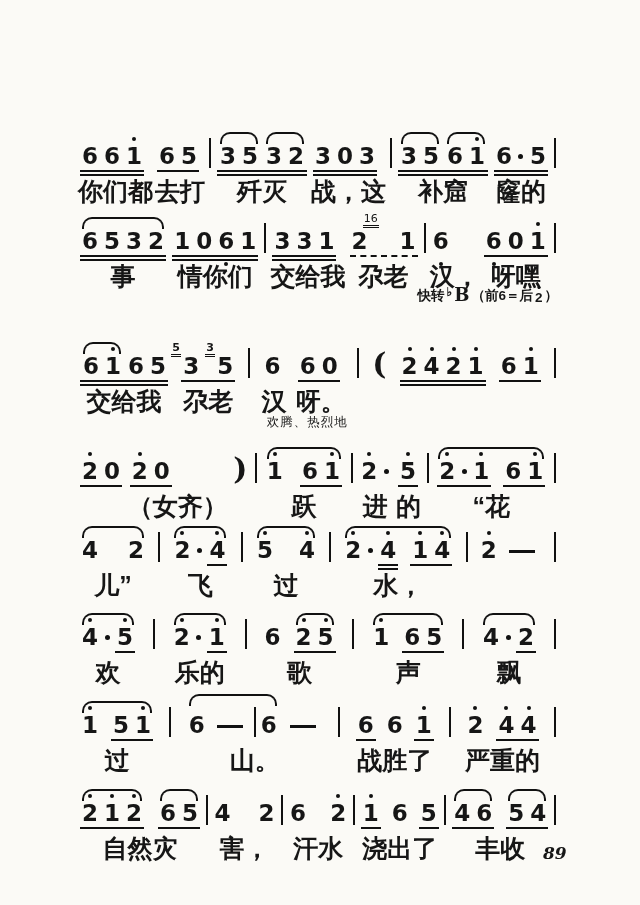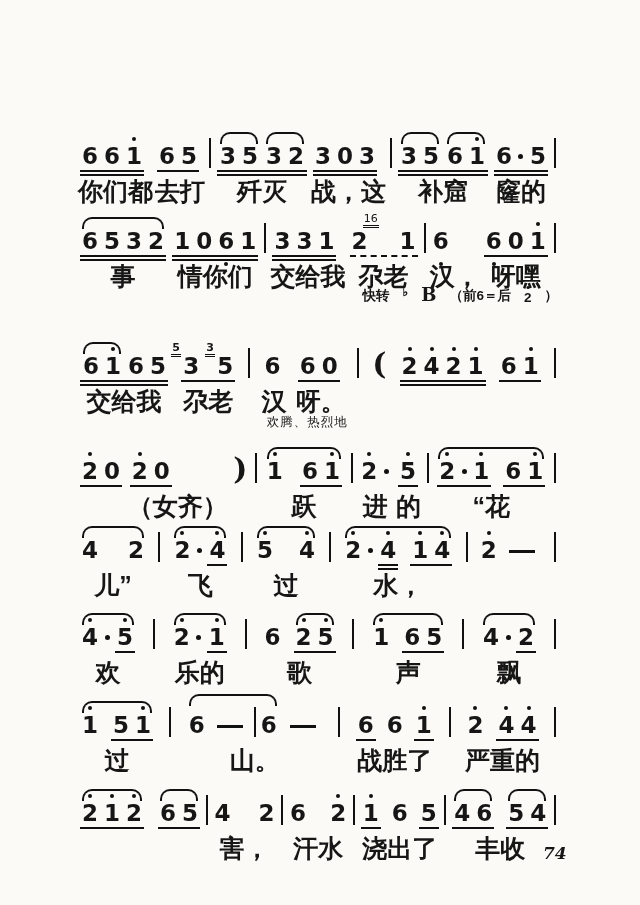--- a/index.html
+++ b/index.html
@@ -31,21 +31,21 @@
   .bl{width:2px;height:30px;background:#111;margin:0 2px;align-self:flex-end;}
   .dsh{width:26px;height:3px;background:#111;margin:0 9px 9px;align-self:flex-end;}
   .ad{width:12px;height:23px;display:flex;align-items:center;justify-content:center;align-self:flex-end;}
   .ad::before{content:"";width:5px;height:5px;border-radius:50%;background:#111;}
   .sp{display:block;height:1px;}
   .pr{font-size:30px;font-weight:700;line-height:.95;align-self:flex-end;
       font-family:"DejaVu Serif",serif;padding:0 2px;}
   .ann{position:absolute;top:-23px;left:4px;font-size:12.5px;font-weight:400;
        white-space:nowrap;letter-spacing:1px;}
   .keychange{position:absolute;top:284px;right:82px;font-size:13.5px;font-weight:700;
-       display:flex;align-items:flex-end;gap:13px;}
+       display:flex;align-items:flex-end;gap:2px;}
   .kc-flat{font-size:12px;position:relative;top:-6px;}
   .kc-key{font-size:18px;font-family:"DejaVu Serif",serif;}
   .kc-note{position:relative;}
   .kc-note::before{content:"";position:absolute;top:-4px;left:50%;transform:translateX(-50%);
        width:3px;height:3px;border-radius:50%;background:#111;}
   .pagenum{position:absolute;left:543px;top:843px;font-size:17px;font-weight:700;
        font-style:italic;font-family:"DejaVu Serif",serif;}
 </style>
 </head>
 <body>
@@ -756,20 +756,24 @@
               <span class="n"><span class="dg">2</span><span class="hd"></span></span>
               <div class="u l1"></div>
             </div>
             <span class="sp" style="width: 10px;"></span>
             <div class="g slur">
               <span class="n"><span class="dg">6</span></span>
               <span class="n"><span class="dg">5</span></span>
               <div class="u l1"></div>
             </div>
           </div>
+          <div class="lyr">
+            <span class="syl">自然</span>
+            <span class="syl">灾</span>
+          </div>
         </div>
         <div class="cell">
           <div class="notes">
             <span class="bl"></span>
           </div>
         </div>
         <div class="cell">
           <div class="notes">
             <span class="n"><span class="dg">4</span></span>
             <span class="sp" style="width: 22px;"></span>
@@ -854,14 +858,14 @@
 
   <div class="keychange">
     <span>快转</span>
     <span class="kc-flat">♭</span>
     <span class="kc-key">B</span>
     <span>（前6＝后</span>
     <span class="kc-note">2</span>
     <span>）</span>
   </div>
 
-  <div class="pagenum">74</div>
+  <div class="pagenum">89</div>
 </div>
 
 </body></html>

